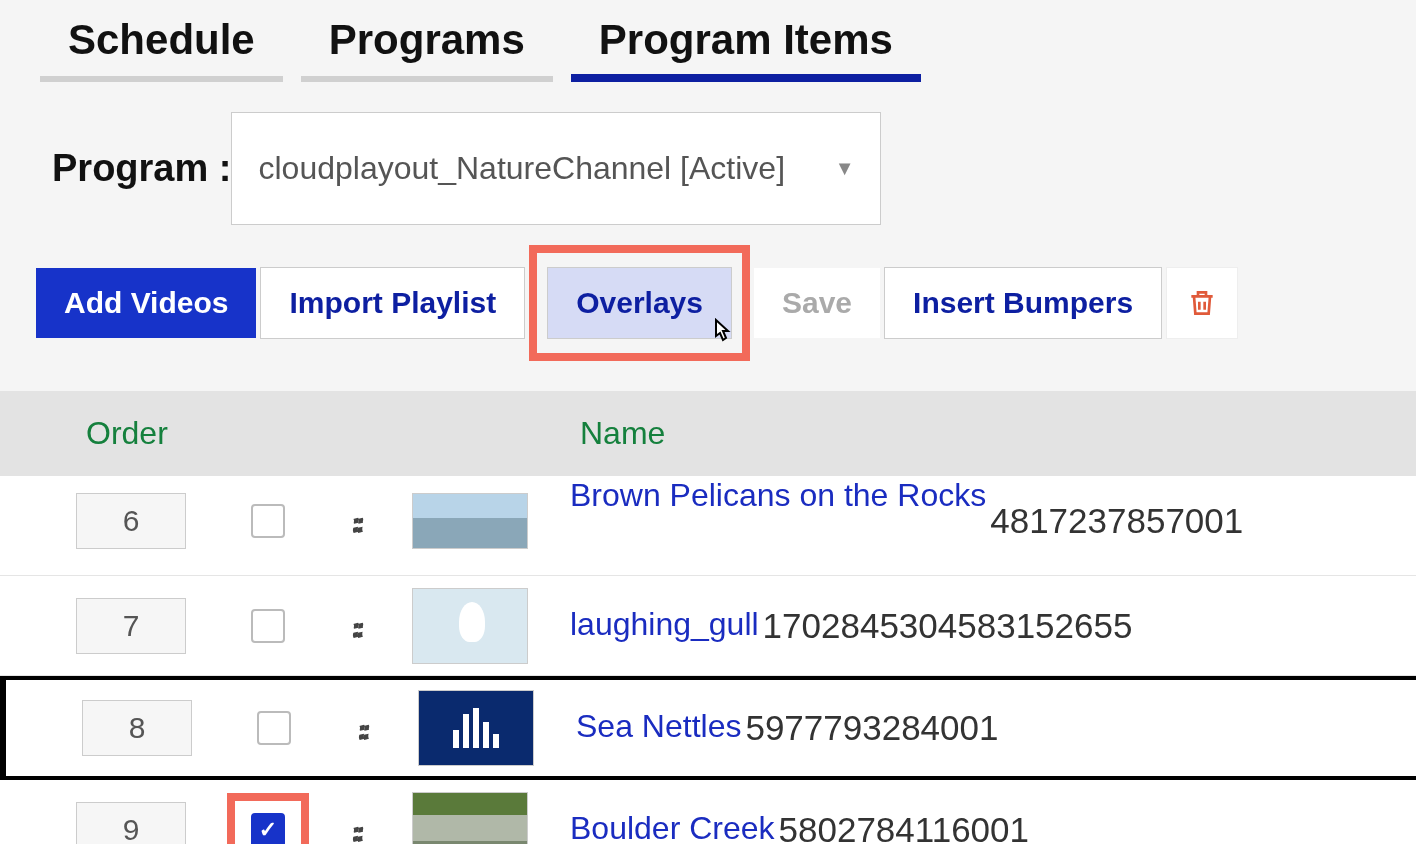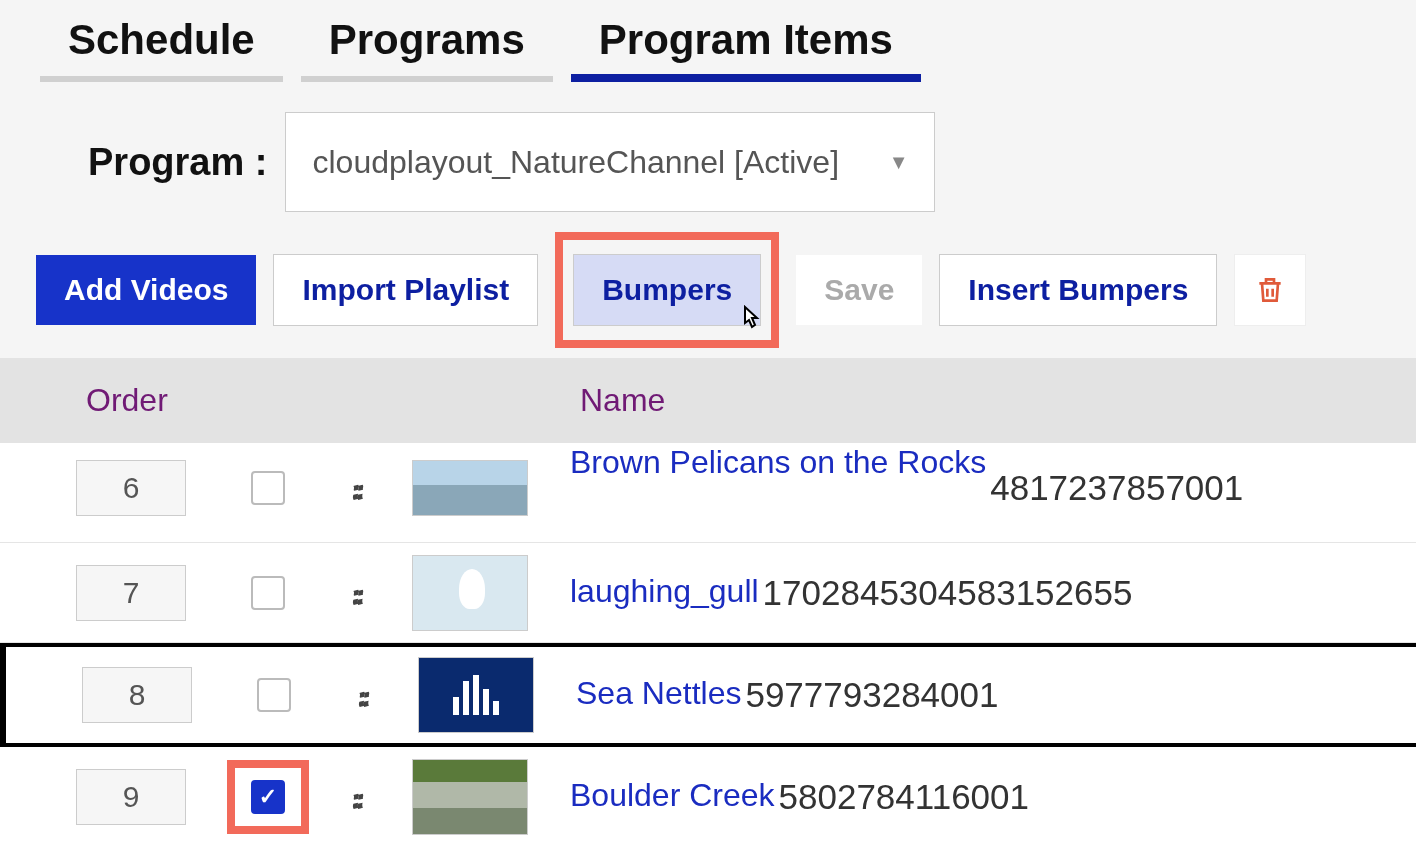--- a/index.html
+++ b/index.html
@@ -24,52 +24,50 @@
     border-bottom: 6px solid #d0d0d0;
     cursor: pointer;
   }
   .tab.active {
     border-bottom: 8px solid #0d1fa1;
     font-weight: 800;
   }
   .program-row {
     display: flex;
     align-items: center;
-    gap: 18px;
     padding: 30px 52px 20px 52px;
-    margin-left: 36px;
   }
   .program-label {
     font-size: 38px;
     font-weight: 700;
     color: #111;
   }
   .program-select {
     flex: 0 0 auto;
     width: 650px;
-    height: 100px;
+    height: 113px;
     border: 1px solid #ccc;
     background: #fff;
     display: flex;
     align-items: center;
     justify-content: space-between;
     padding: 0 26px;
     font-size: 32px;
     color: #555;
     cursor: pointer;
   }
   .dropdown-caret {
     color: #888;
     font-size: 20px;
   }
   .toolbar {
     display: flex;
     align-items: center;
-    gap: 17px;
-    padding: 0 36px 10px 36px;
+    gap: 4px;
+    padding: 0 36px 30px 36px;
     position: relative;
   }
   .btn {
     font-size: 30px;
     font-weight: 700;
     padding: 18px 28px;
     border: 1px solid #ccc;
     background: #fff;
     color: #0d1fa1;
     cursor: pointer;
@@ -111,21 +109,21 @@
     display: flex;
     align-items: center;
     justify-content: center;
     cursor: pointer;
   }
   .table-header {
     background: #e3e3e3;
     display: flex;
     padding: 24px 0 24px 86px;
     font-size: 32px;
-    color: #701a75;
+    color: #15803d;
   }
   .th-order { width: 494px; }
   .th-name { flex: 1; }
   .rows { background: #fff; }
   .row {
     display: flex;
     align-items: center;
     padding: 10px 0 10px 0;
     border-bottom: 1px solid #e5e5e5;
     min-height: 100px;
@@ -230,21 +228,21 @@
   <div class="program-select">
     <span>cloudplayout_NatureChannel [Active]</span>
     <span class="dropdown-caret">▼</span>
   </div>
 </div>
 
 <div class="toolbar">
   <button class="btn btn-primary">Add Videos</button>
   <button class="btn">Import Playlist</button>
   <span class="red-box">
-    <button class="btn btn-highlight">Bumpers</button>
+    <button class="btn btn-highlight">Overlays</button>
     <span class="cursor-icon">
       <svg width="26" height="30" viewBox="0 0 26 30">
           <path d="M8 2 L8 18 L12 15 L15 22 L18 20 L15 13 L20 13 Z" fill="#fff" stroke="#000" stroke-width="2"></path>
         </svg>
     </span>
   </span>
   <button class="btn btn-disabled">Save</button>
   <button class="btn">Insert Bumpers</button>
   <div class="icon-btn">
     <svg class="trash-svg" viewBox="0 0 24 24" fill="none" stroke="#e05a3a" stroke-width="2">

